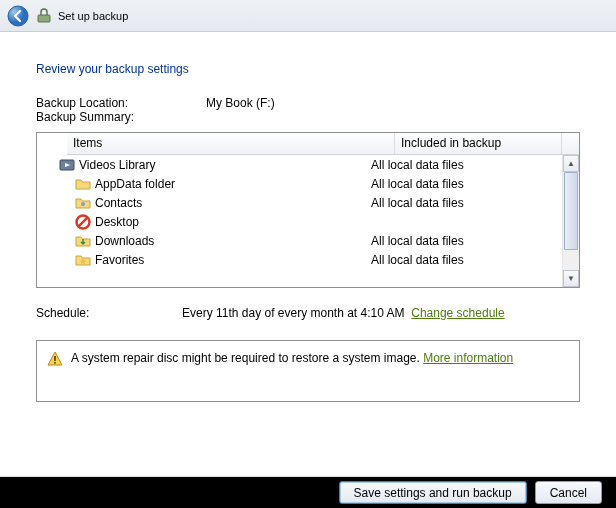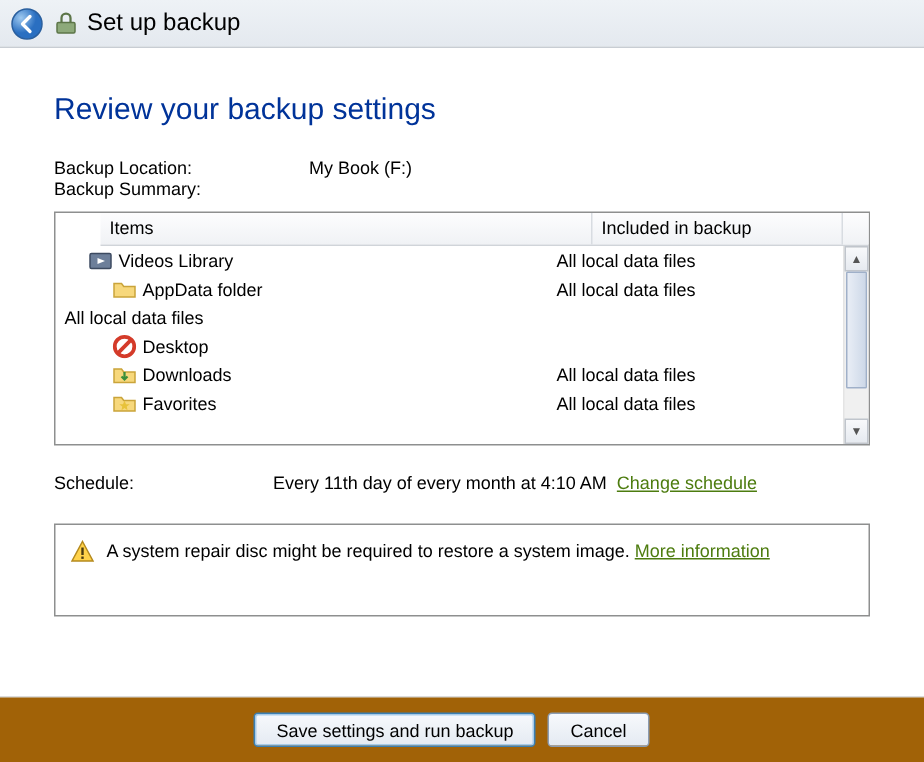--- a/index.html
+++ b/index.html
@@ -20,26 +20,26 @@
     display: flex;
     align-items: center;
     padding: 0 6px;
     gap: 6px;
   }
   .back-btn {
     width: 24px; height: 24px;
     display: flex; align-items: center; justify-content: center;
   }
   .app-icon { width:16px; height:16px; display:flex; align-items:center; justify-content:center;}
-  .titlebar-text { font-size: 16px; }
+  .titlebar-text { font-size: 11px; }
   .content {
     padding: 16px 36px 0 36px;
   }
   h1 {
-    font-size: 20px;
+    font-size: 12px;
     font-weight: normal;
     color: #003399;
     margin: 14px 0 20px 0;
   }
   .row { display:flex; }
   .row .lbl { width: 170px; }
   .list-box {
     border: 1px solid #8e8f8f;
     height: 156px;
     position: relative;
@@ -97,25 +97,25 @@
     margin-top:20px;
     padding:10px 10px;
     display:flex;
     gap:8px;
     align-items:flex-start;
     height:62px;
   }
   .btn-bar {
     position:absolute;
     left:0; right:0; bottom:0;
-    height:44px;
-    background:#a16207;
+    height:32px;
+    background:#000000;
     border-top:1px solid #dcdcdc;
     display:flex;
-    justify-content:center;
+    justify-content:flex-end;
     align-items:center;
     padding-right:14px;
     gap:8px;
   }
   button.win {
     font-family:inherit;
     font-size:12px;
     height:23px;
     padding:0 14px;
     background:linear-gradient(#f7f9fc,#e4eaf2);
@@ -191,20 +191,29 @@
             <svg width="16" height="16" viewBox="0 0 16 16">
                 <path d="M1 4 h5 l1.5 2 H15 v7 H1 z" fill="#f7d87c" stroke="#caa43a"></path>
               </svg>
           </span>
           <span>AppData folder</span>
         </div>
         <div class="c2">All local data files</div>
       </div>
 
       <div class="list-row">
+        <div class="c1 indent2">
+          <span class="ico">
+            <svg width="16" height="16" viewBox="0 0 16 16">
+                <path d="M1 4 h5 l1.5 2 H15 v7 H1 z" fill="#f7d87c" stroke="#caa43a"></path>
+                <circle cx="8" cy="9" r="2" fill="#7aa2d4"></circle>
+              </svg>
+          </span>
+          <span>Contacts</span>
+        </div>
         <div class="c2">All local data files</div>
       </div>
 
       <div class="list-row">
         <div class="c1 indent2">
           <span class="ico">
             <svg width="16" height="16" viewBox="0 0 16 16">
                 <circle cx="8" cy="8" r="6.5" fill="#fff" stroke="#d43b2a" stroke-width="2.5"></circle>
                 <line x1="3.8" y1="12.2" x2="12.2" y2="3.8" stroke="#d43b2a" stroke-width="2.5"></line>
               </svg>

